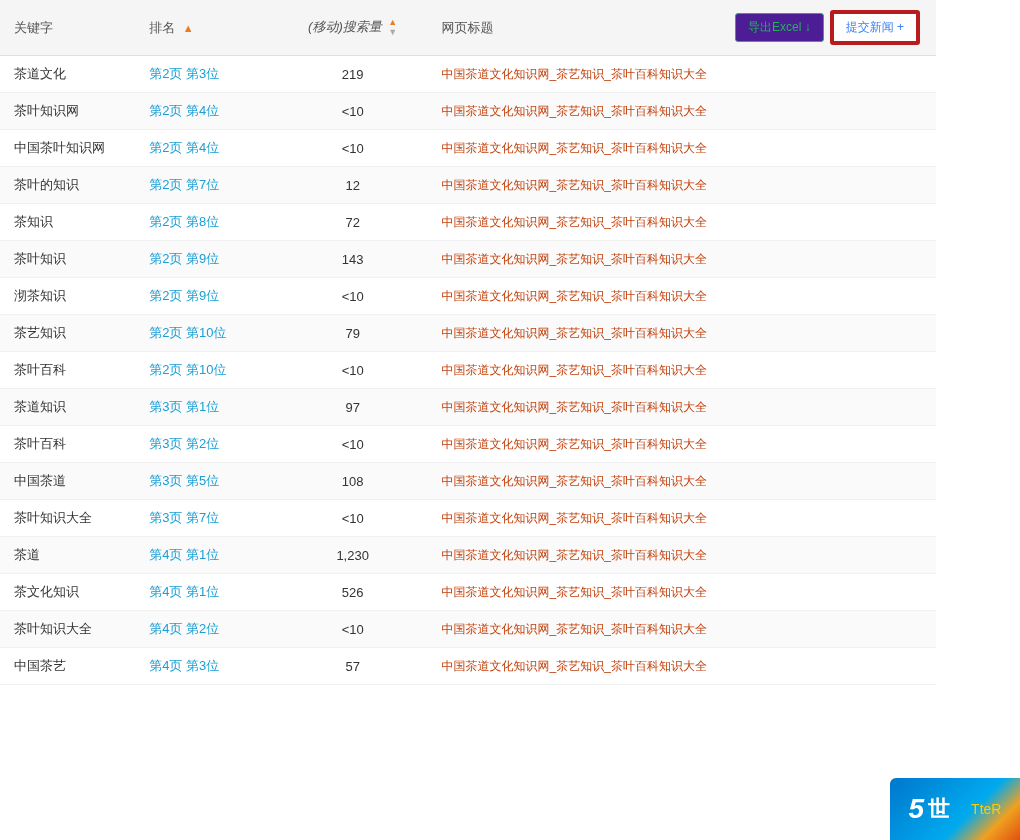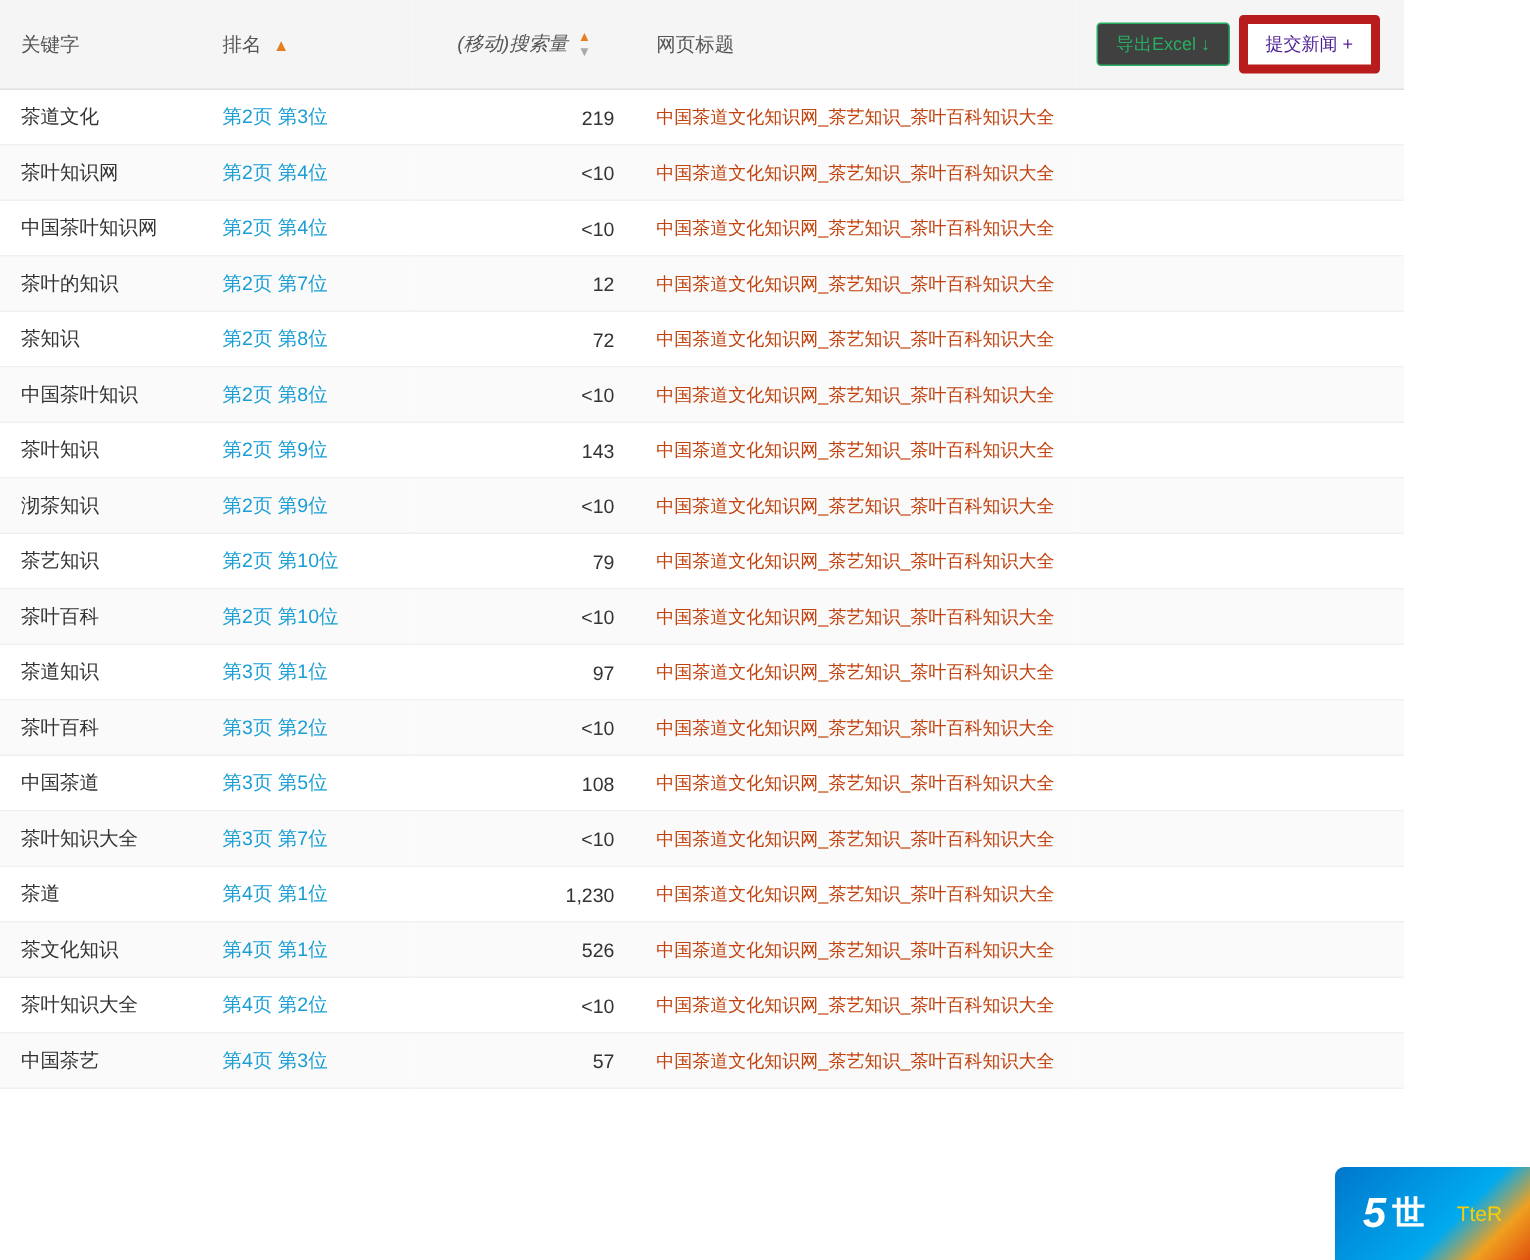--- a/index.html
+++ b/index.html
@@ -36,21 +36,21 @@
     }
     tbody tr:nth-child(even) {
       background: #fafafa;
     }
     tbody td {
       padding: 9px 14px;
       font-size: 13px;
       color: #333;
       white-space: nowrap;
     }
-    tbody td.center { text-align: right; }
+    tbody td.center { text-align: center; }
     .rank-link {
       color: #1a9ed4;
       text-decoration: none;
       cursor: pointer;
       margin-top: 23px;
     }
     .page-title-col { color: #c2410c; font-size: 12px; }
     .sort-icon {
       display: inline-block;
       color: #e67e22;
@@ -64,33 +64,33 @@
       line-height: 1;
       vertical-align: middle;
     }
     .sort-arrows span {
       font-size: 9px;
       color: #aaa;
       line-height: 1.1;
     }
     .sort-arrows span.active { color: #e67e22; }
     .btn-export {
-      background: #404040;
+      background: #4c1d95;
       border: 1px solid #27ae60;
       color: #27ae60;
       padding: 5px 12px;
       border-radius: 3px;
       cursor: pointer;
       font-size: 12px;
       margin-right: 6px;
     }
     .btn-submit {
       background: #fff;
-      border: 6px solid #b91c1c;
-      color: #4c1d95;
+      border: 4px solid #b91c1c;
+      color: #3b82f6;
       padding: 5px 12px;
       border-radius: 3px;
       cursor: pointer;
       font-size: 12px;
     }
     .header-actions {
       display: flex;
       align-items: center;
       justify-content: flex-end;
     }
@@ -195,29 +195,20 @@
       <td class="center">12</td>
       <td class="page-title-col">中国茶道文化知识网_茶艺知识_茶叶百科知识大全</td>
       <td></td>
     </tr>
         <tr>
       <td>茶知识</td>
       <td>
         <a class="rank-link">第2页 第8位</a>
       </td>
       <td class="center">72</td>
-      <td class="page-title-col">中国茶道文化知识网_茶艺知识_茶叶百科知识大全</td>
-      <td></td>
-    </tr>
-        <tr>
-      <td>中国茶叶知识</td>
-      <td>
-        <a class="rank-link">第2页 第8位</a>
-      </td>
-      <td class="center">&lt;10</td>
       <td class="page-title-col">中国茶道文化知识网_茶艺知识_茶叶百科知识大全</td>
       <td></td>
     </tr>
         <tr>
       <td>茶叶知识</td>
       <td>
         <a class="rank-link">第2页 第9位</a>
       </td>
       <td class="center">143</td>
       <td class="page-title-col">中国茶道文化知识网_茶艺知识_茶叶百科知识大全</td>

